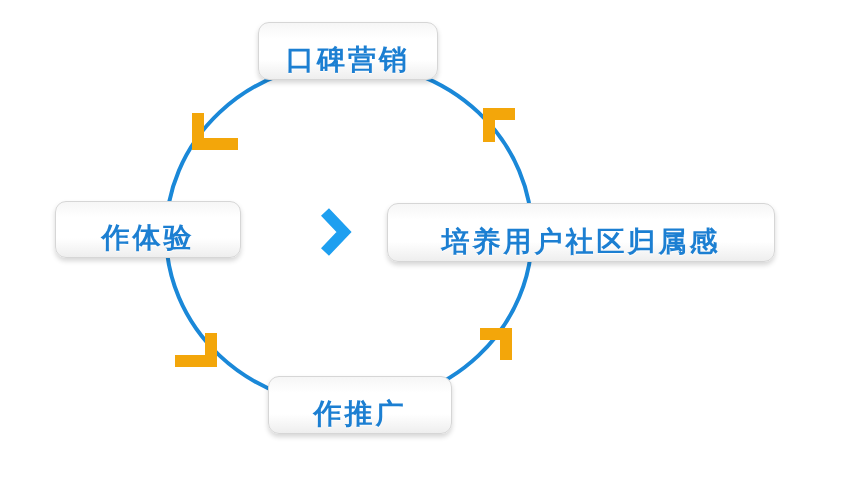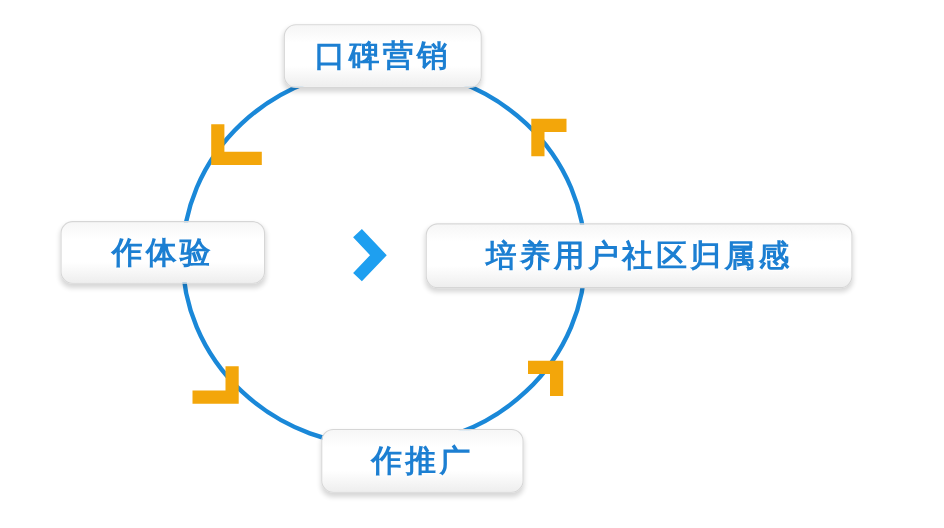--- a/index.html
+++ b/index.html
@@ -18,41 +18,41 @@
   .ring-svg {
     position: absolute;
     left: 0;
     top: 0;
     z-index: 0;
   }
   .node {
     position: absolute;
     z-index: 2;
     display: flex;
-    align-items: center;
+    align-items: flex-end;
     justify-content: center;
     box-sizing: border-box;
     background: linear-gradient(180deg, #f6f6f6 0%, #ffffff 28%, #ffffff 66%, #eeeeee 100%);
     border: 1px solid #d6d6d6;
     border-radius: 11px;
     box-shadow: 0 3px 5px rgba(0,0,0,0.16);
     font-family: Liberation Mono, monospace;
   }
   .node-label {
     color: #1c7fd2;
     font-weight: bold;
     font-size: 28px;
     letter-spacing: 3px;
     white-space: nowrap;
     text-shadow: 0 1px 1px rgba(255,255,255,0.9);
   }
   .node-top    { left: 258px; top: 22px;  width: 180px; height: 58px; }
   .node-left   { left: 55px;  top: 201px; width: 186px; height: 57px; }
   .node-right  { left: 387px; top: 203px; width: 388px; height: 59px; }
-  .node-bottom { left: 268px; top: 390px; width: 184px; height: 58px; margin-left: 24px; }
+  .node-bottom { left: 268px; top: 376px; width: 184px; height: 58px; }
 </style>
 </head>
 <body>
 
 <div class="stage">
 
   <svg class="ring-svg" width="858" height="480" viewBox="0 0 858 480">
 
     <ellipse cx="349" cy="234" rx="183" ry="172" fill="none" stroke-width="4" stroke="#1a88d8"></ellipse>
 

